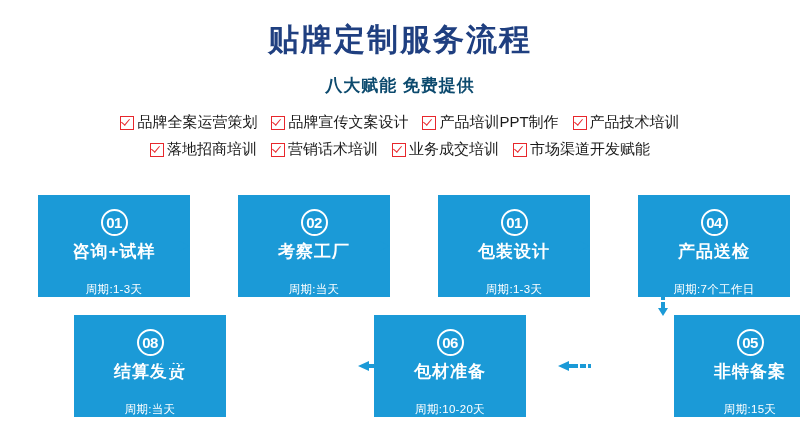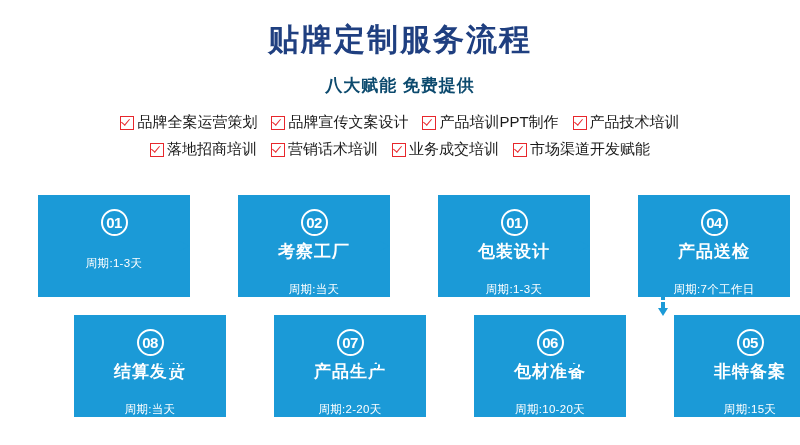--- a/index.html
+++ b/index.html
@@ -195,20 +195,21 @@
   </div>
 
 </div>
 
 <div class="flow">
 
   <div class="flow-row row-top">
 
     <div class="step-box">
       <div class="step-num">01</div>
+      <div class="step-title">咨询+试样</div>
       <div class="step-period">周期:1-3天</div>
     </div>
 
     <div class="step-box">
       <div class="step-num">02</div>
       <div class="step-title">考察工厂</div>
       <div class="step-period">周期:当天</div>
     </div>
 
     <div class="step-box">
@@ -251,25 +252,20 @@
   </svg>
 
   <div class="flow-row row-bottom">
 
     <div class="step-box">
       <div class="step-num">08</div>
       <div class="step-title">结算发货</div>
       <div class="step-period">周期:当天</div>
     </div>
 
-    <div class="step-box">
-      <div class="step-num">07</div>
-      <div class="step-title">产品生产</div>
-      <div class="step-period">周期:2-20天</div>
-    </div>
 
     <div class="step-box">
       <div class="step-num">06</div>
       <div class="step-title">包材准备</div>
       <div class="step-period">周期:10-20天</div>
     </div>
 
     <div class="step-box">
       <div class="step-num">05</div>
       <div class="step-title">非特备案</div>

